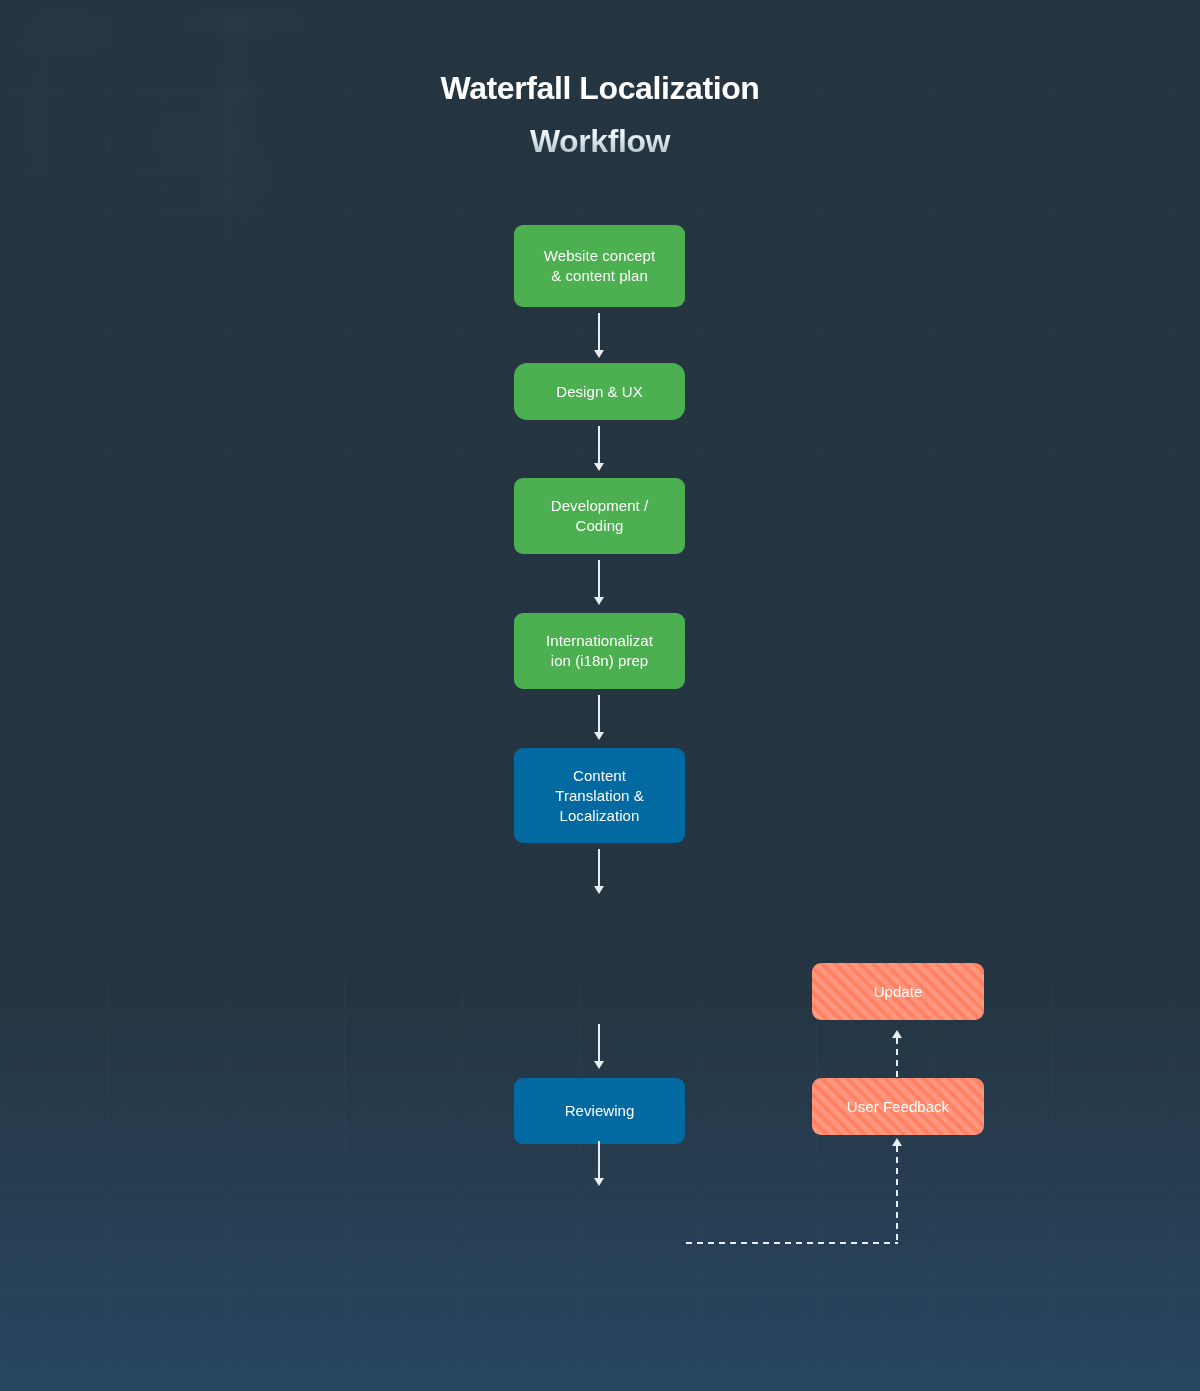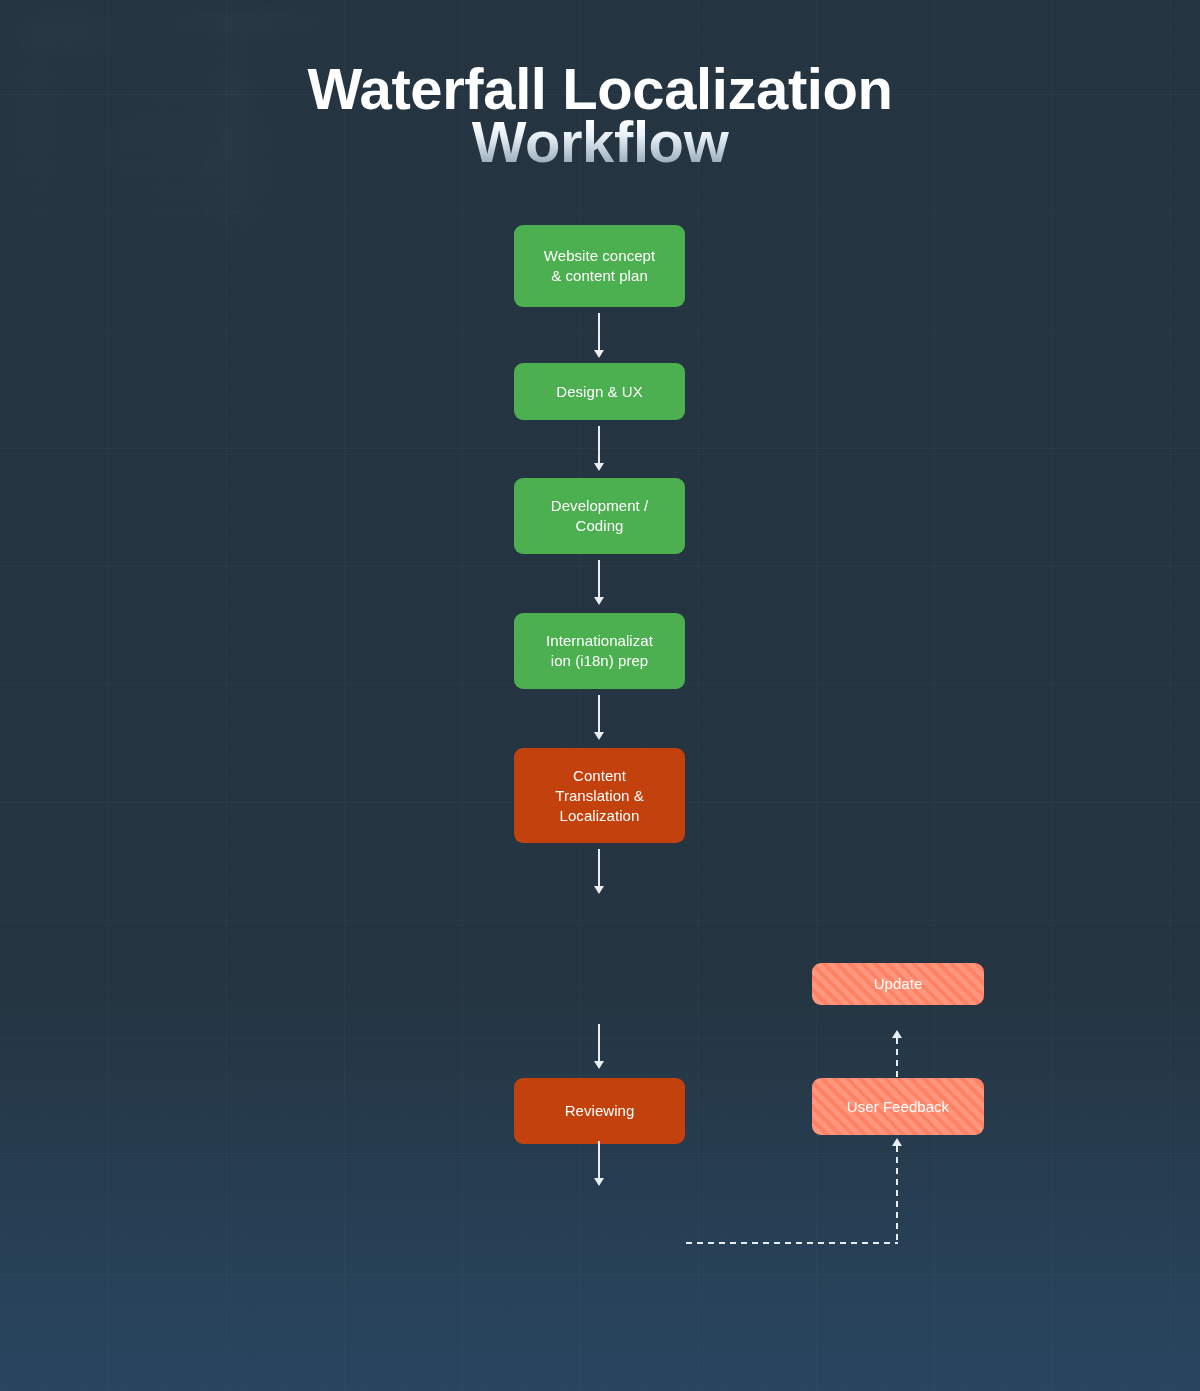--- a/index.html
+++ b/index.html
@@ -56,40 +56,40 @@
   }
   .bg-noise{
     position:absolute;inset:0;
     background-image:repeating-linear-gradient(0deg, rgba(255,255,255,.012) 0 1px, transparent 1px 3px);
     opacity:.6;
   }
 
   
   .title{
     position:absolute;left:0;right:0;top:62px;text-align:center;
-    font-size:58px;line-height:53px;font-weight:700;letter-spacing:-.4px;
+    font-size:32px;line-height:53px;font-weight:700;letter-spacing:-.4px;
   }
   .title-l1{display:block;color:#ffffff;}
   .title-l2{
     display:block;
     background:linear-gradient(180deg,#ffffff 10%,#eaf1f6 38%,#aebfcc 78%,#8fa4b4 100%);
     -webkit-background-clip:text;background-clip:text;
     -webkit-text-fill-color:transparent;color:#c3d1dc;text-decoration:underline;
   }
 
   
   .node{
     position:absolute;border-radius:9px;display:flex;align-items:center;
     justify-content:center;text-align:center;color:#fff;
     font-size:15px;line-height:20px;font-weight:500;
     padding:0 10px;box-sizing:border-box;
     letter-spacing:.05px;
   }
   .node.green{background:#4CAF50;}
-  .node.blue{background:#c2410c;}
+  .node.blue{background:#0369a1;}
   .node.hatch{
     background-color:#FF8264;
     background-image:repeating-linear-gradient(45deg,
         rgba(255,255,255,.00) 0px, rgba(255,255,255,.00) 4px,
         rgba(255,255,255,.17) 4px, rgba(255,255,255,.17) 9px);
     color:#ffffff;
   }
   .node span{display:block;white-space:pre-line;}
 
   
@@ -130,21 +130,21 @@
   <div class="title">
     <span class="title-l1">Waterfall Localization</span>
     <span class="title-l2">Workflow</span>
   </div>
 
   <div class="node green" style="left:514px;top:225px;width:171px;height:82px;text-align:center;">
     <span>Website concept
 &amp; content plan</span>
   </div>
 
-  <div class="node green" style="left:514px;top:363px;width:171px;height:57px;">
+  <div class="node green" style="left:514px;top:363px;width:171px;height:57px;border-radius:13px;">
     <span>Design &amp; UX</span>
   </div>
 
   <div class="node green" style="left:514px;top:478px;width:171px;height:76px;">
     <span>Development /
 Coding</span>
   </div>
 
   <div class="node green" style="left:514px;top:613px;width:171px;height:76px;">
     <span>Internationalizat
@@ -156,21 +156,21 @@
 Translation &amp;
 Localization</span>
   </div>
 
 
   <div class="node blue" style="left:514px;top:1078px;width:171px;height:66px;">
     <span>Reviewing</span>
   </div>
 
 
-  <div class="node hatch" style="left:812px;top:963px;width:172px;height:42px;">
+  <div class="node hatch" style="left:812px;top:963px;width:172px;height:57px;">
     <span>Update</span>
   </div>
 
   <div class="node hatch" style="left:812px;top:1078px;width:172px;height:57px;">
     <span>User Feedback</span>
   </div>
 
   <div class="arrow-v" style="left:598px;top:313px;height:39px;"></div>
   <div class="arrow-head-down" style="left:594px;top:350px;"></div>
 

